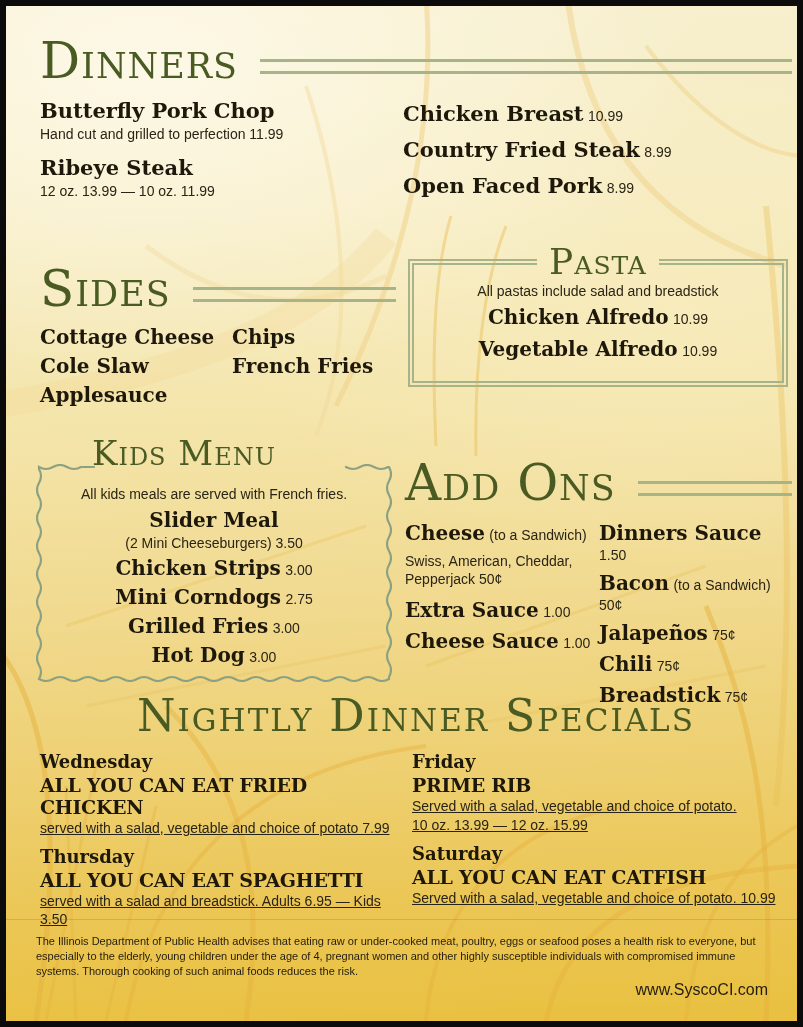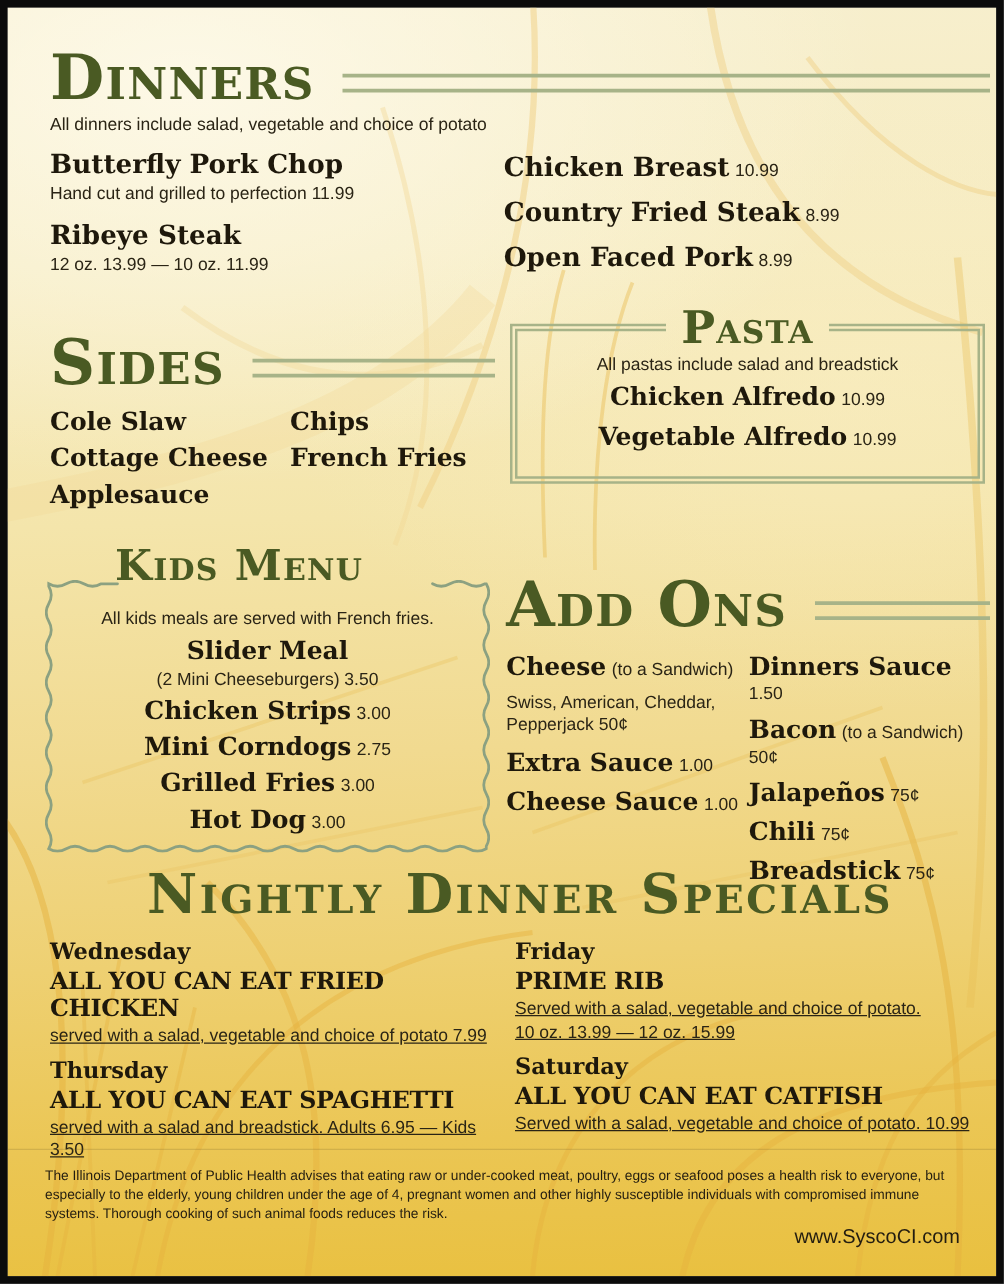--- a/index.html
+++ b/index.html
@@ -16,21 +16,21 @@
     font-family:"Liberation Sans", sans-serif;
     color:#231d10;
   }
   .art{position:absolute;left:0;top:0;width:791px;height:1015px;pointer-events:none;}
   .sec{position:absolute;}
 
   
   .display{
     font-family:"DejaVu Serif", serif;
     font-variant:small-caps;
-    font-weight:700;
+    font-weight:400;
     color:#4a5a23;
     margin:0;line-height:1.02;
     letter-spacing:1px;
   }
   .d-lg{font-size:50px;}
   .d-kids{font-size:34px;}
   .d-pasta{font-size:36px;}
   .d-nds{font-size:44px;letter-spacing:2px;}
 
   .hrow{display:flex;align-items:center;}
@@ -128,21 +128,20 @@
     <path d="M 40 1015 L 90 760" stroke="#e6b23e" stroke-width="3" opacity="0.4"></path>
     <path d="M 70 1015 L 60 780" stroke="#e6b23e" stroke-width="3" opacity="0.35"></path>
     <path d="M 100 1015 L 150 800" stroke="#e6b23e" stroke-width="3" opacity="0.4"></path>
   </svg>
 
   <section class="sec" style="left:34px;top:30px;width:752px;">
     <div class="hrow">
       <h1 class="display d-lg">Dinners</h1>
       <div class="dblrule"></div>
     </div>
-    <p class="note">All dinners include salad, vegetable and choice of potato</p>
     <div class="cols">
       <div class="colL">
         <div class="item">
           <h3 class="iname">Butterfly Pork Chop</h3>
           <p class="idesc">Hand cut and grilled to perfection 11.99</p>
         </div>
         <div class="item">
           <h3 class="iname">Ribeye Steak</h3>
           <p class="idesc">12 oz. 13.99 — 10 oz. 11.99</p>
         </div>
@@ -155,22 +154,22 @@
     </div>
   </section>
 
   <section class="sec" style="left:34px;top:258px;width:356px;">
     <div class="hrow">
       <h1 class="display d-lg">Sides</h1>
       <div class="dblrule"></div>
     </div>
     <div class="s-cols">
       <div class="s-col1">
+        <div class="sitem">Cottage Cheese</div>
         <div class="sitem">Cole Slaw</div>
-        <div class="sitem">Cottage Cheese</div>
         <div class="sitem">Applesauce</div>
       </div>
       <div>
         <div class="sitem">Chips</div>
         <div class="sitem">French Fries</div>
       </div>
     </div>
   </section>
 
   <section class="sec" style="left:402px;top:238px;">

